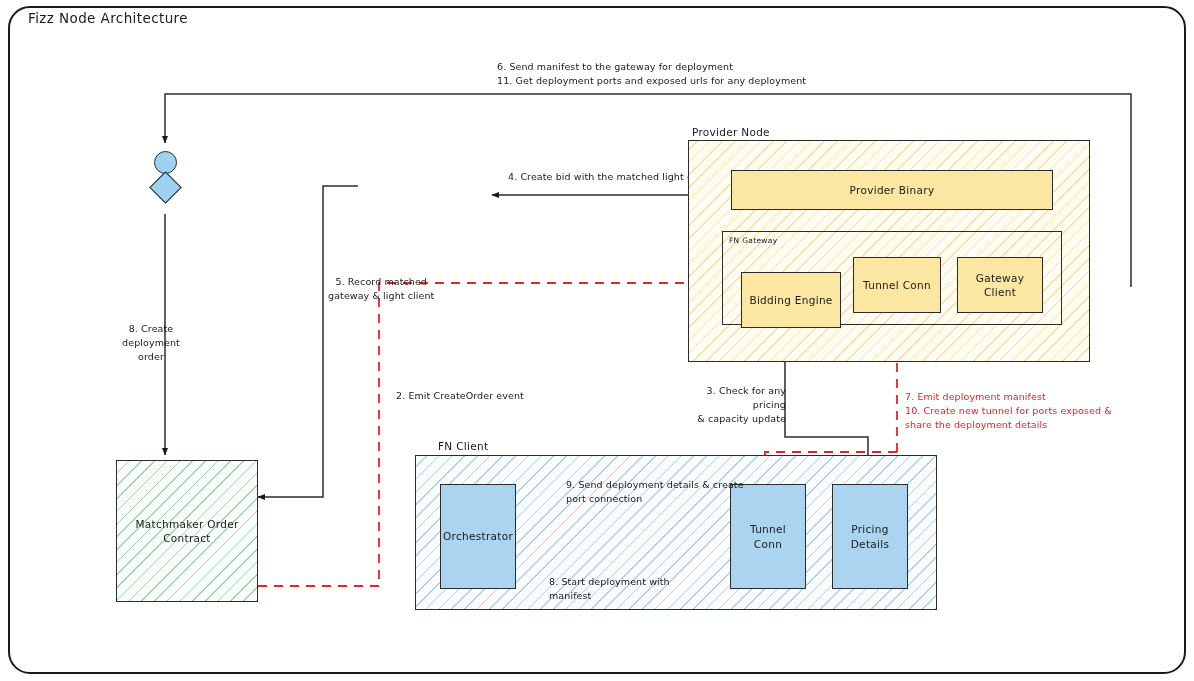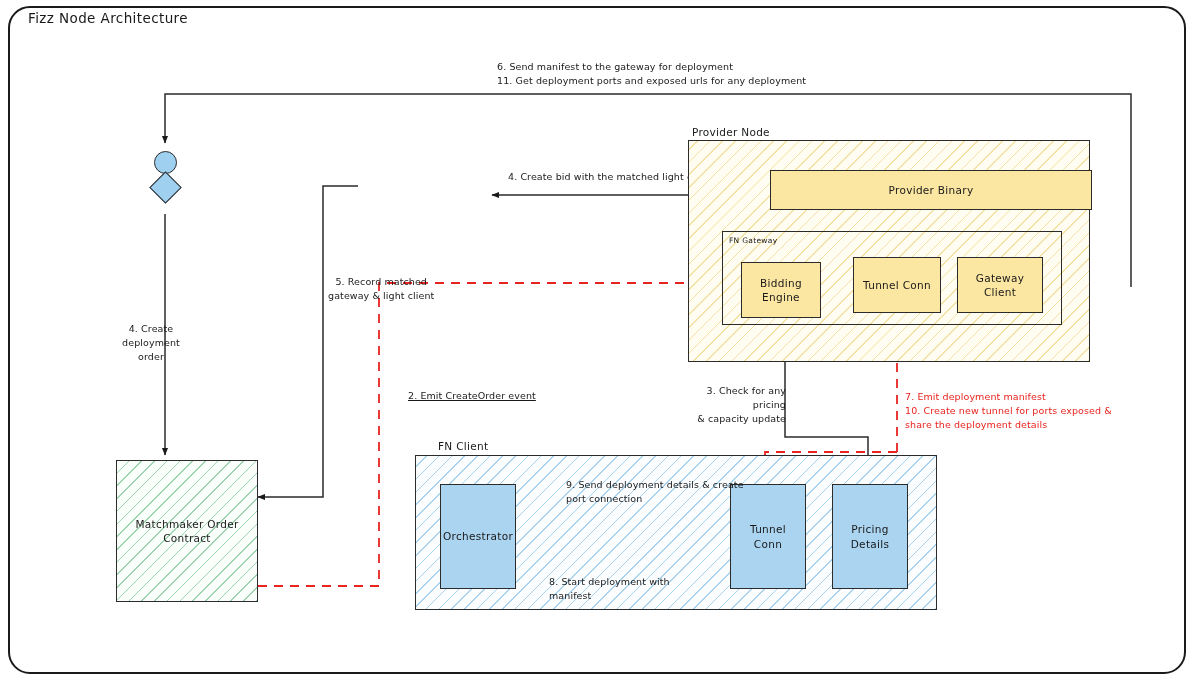--- a/index.html
+++ b/index.html
@@ -177,47 +177,47 @@
   <div class="title">Fizz Node Architecture</div>
 
   <div class="lbl" style="left:497px; top:60px;">6. Send manifest to the gateway for deployment
 11. Get deployment ports and exposed urls for any deployment</div>
 
   <div>
     <div class="actor-head" style="left:154px; top:151px; width:23px; height:23px;"></div>
     <div class="actor-body" style="left:154px; top:176px; width:23px; height:23px;"></div>
   </div>
 
-  <div class="lbl center" style="left:96px; top:322px; width:110px;">4. Create
+  <div class="lbl center" style="left:96px; top:322px; width:110px;">8. Create
 deployment
 order</div>
 
   <div class="box hatch-green" style="left:116px; top:460px; width:142px; height:142px;">Matchmaker Order
 Contract</div>
 
 
   <div class="lbl" style="left:328px; top:275px;text-align:center;">5. Record matched
 gateway &amp; light client</div>
 
-  <div class="lbl" style="left:408px; top:375px;text-decoration:underline;">
+  <div class="lbl" style="left:396px; top:375px;">
     <span class="red" style="position:static;">2. Emit CreateOrder event</span>
   </div>
 
   <div class="lbl" style="left:508px; top:170px;">4. Create bid with the matched light client</div>
 
   <div class="group-label" style="left:692px; top:126px;">Provider Node</div>
 
   <div class="box hatch-yellow" style="left:688px; top:140px; width:402px; height:222px;"></div>
 
-  <div class="box yellow-solid" style="left:770px; top:170px; width:322px; height:40px;">Provider Binary</div>
+  <div class="box yellow-solid" style="left:731px; top:170px; width:322px; height:40px;">Provider Binary</div>
 
   <div class="box" style="left:722px; top:231px; width:340px; height:94px; background:transparent;"></div>
   <div class="group-label small" style="left:729px; top:236px;">FN Gateway</div>
 
-  <div class="box yellow-solid" style="left:741px; top:262px; width:80px; height:56px;">Bidding Engine</div>
+  <div class="box yellow-solid" style="left:741px; top:272px; width:100px; height:56px;">Bidding Engine</div>
 
   <div class="box yellow-solid" style="left:853px; top:257px; width:88px; height:56px;">Tunnel Conn</div>
 
   <div class="box yellow-solid" style="left:957px; top:257px; width:86px; height:56px;">Gateway
 Client</div>
 
   <div class="lbl right" style="left:676px; top:384px; width:110px;">3. Check for any pricing
 &amp; capacity update</div>
 
   <div class="lbl red" style="left:905px; top:390px;">7. Emit deployment manifest

